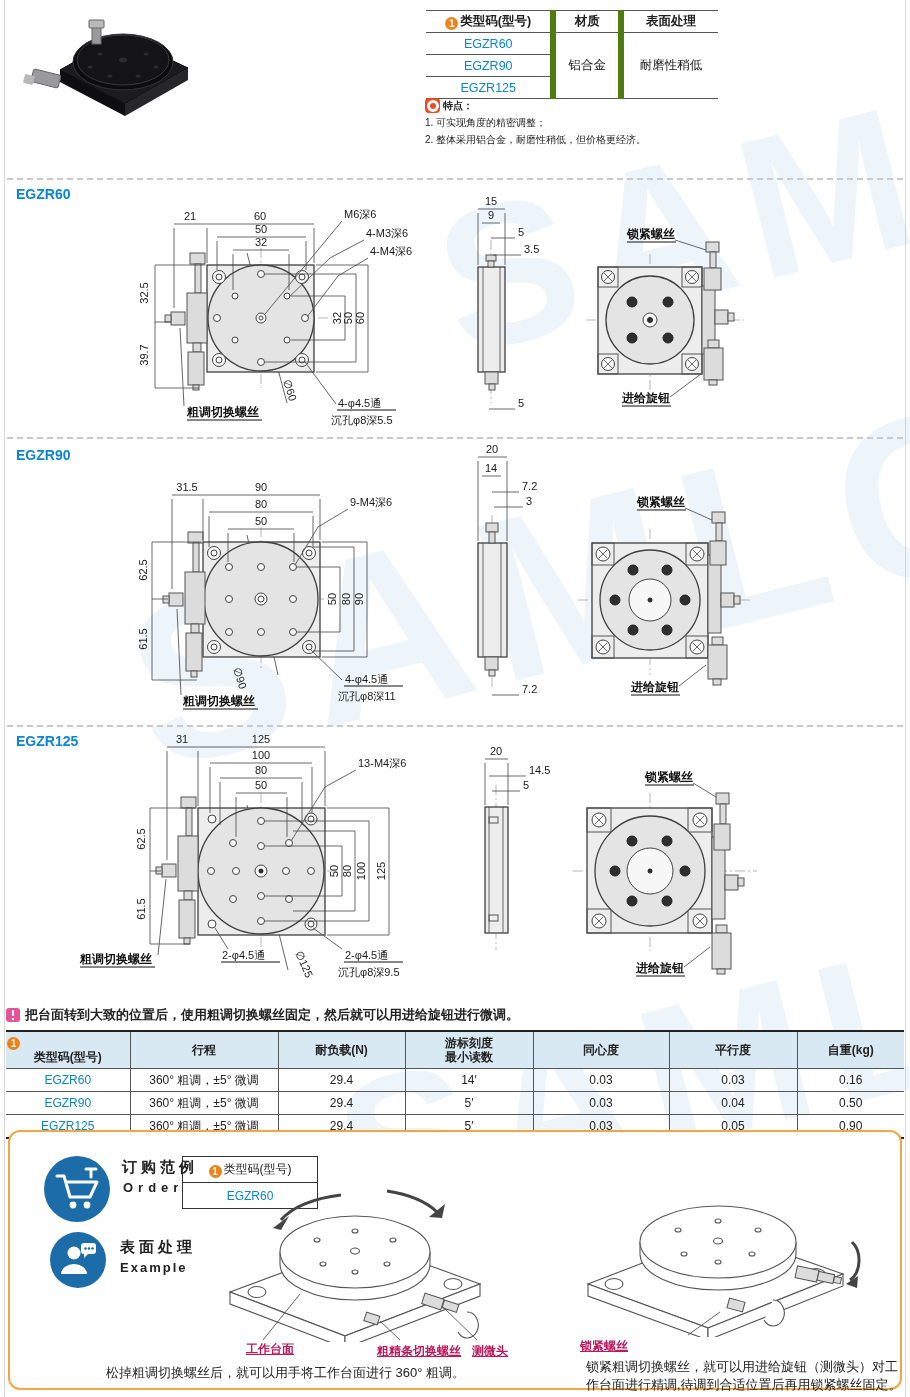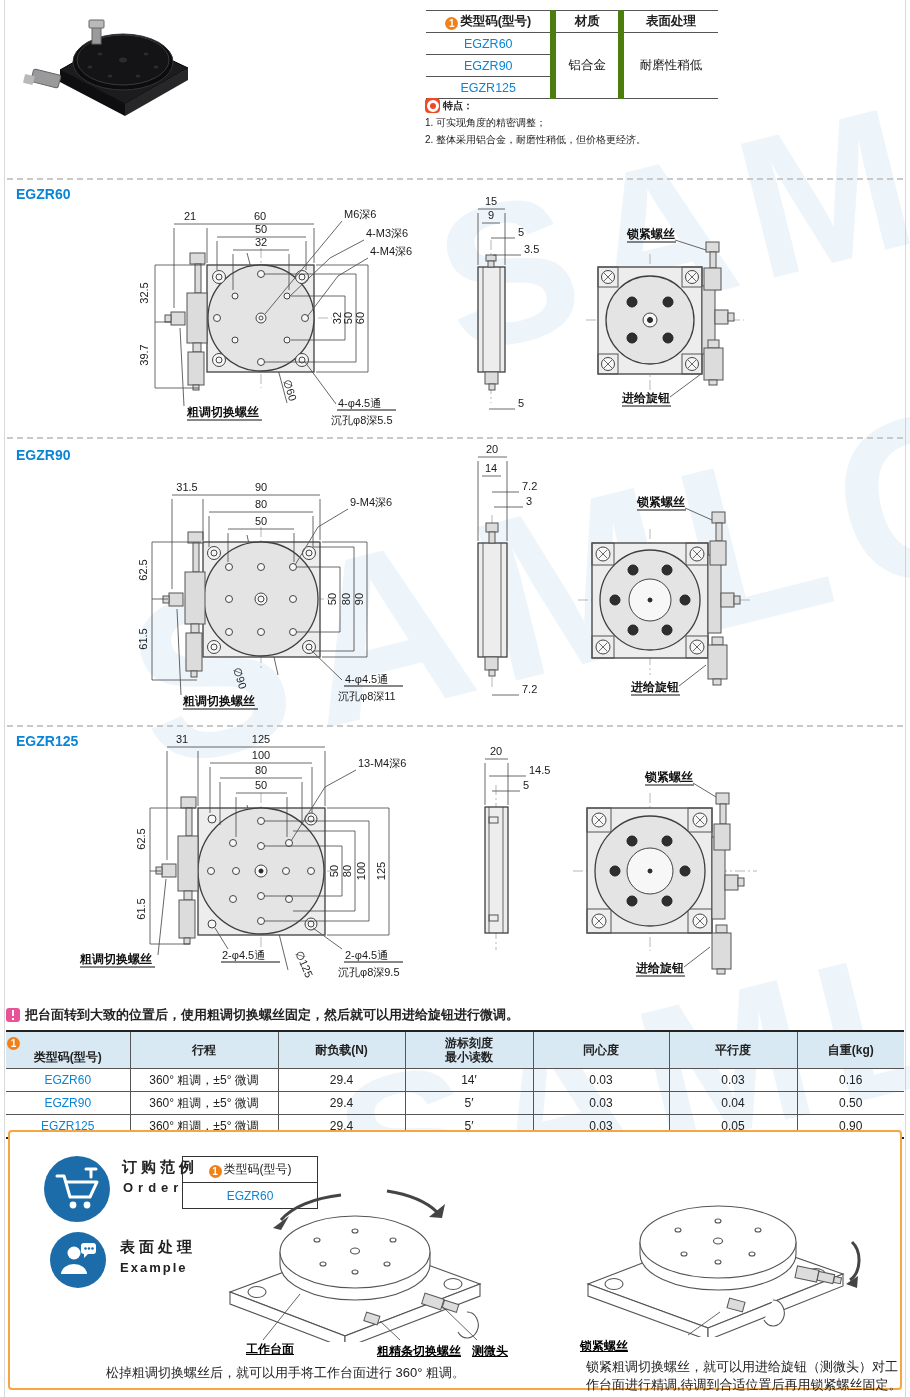--- a/index.html
+++ b/index.html
@@ -51,27 +51,27 @@
   .note-icon:after{content:"";position:absolute;left:6px;top:10px;width:2px;height:2px;background:#fff}
   
   .stable{position:absolute;left:6px;top:1030px;width:898px;border-collapse:collapse;font-size:12px;z-index:2}
   .stable th{background:#d9e9f4;font-weight:700;height:34px;border-top:2px solid #222;border-bottom:1px solid #555}
   .stable td{height:20px;text-align:center;border-bottom:1px solid #555}
   .stable tr:last-child td{border-bottom:2px solid #222}
   .stable .vl{border-left:1px solid #555}
   .stable th span{display:block;line-height:14px}
   
   .panel{position:absolute;left:8px;top:1130px;width:890px;height:256px;border:2px solid #f5a642;
-         border-radius:4px;background:#fff;z-index:2}
+         border-radius:12px;background:#fff;z-index:2}
   .ic-circle{position:absolute;border-radius:50%;background:#1b6ca8}
   .zh-title{position:absolute;font-size:15px;font-weight:700;letter-spacing:4px;color:#222}
   .en-title{position:absolute;font-size:13px;font-weight:700;letter-spacing:5px;color:#222}
   .otable{position:absolute;left:172px;top:24px;width:136px;border-collapse:collapse;font-size:12px}
   .otable td{border:1.5px solid #333;text-align:center;height:23px}
-  .flabel{position:absolute;font-size:12px;font-weight:700;text-decoration:underline;color:#000000;white-space:nowrap}
+  .flabel{position:absolute;font-size:12px;font-weight:700;text-decoration:underline;color:#be185d;white-space:nowrap}
   .caption{position:absolute;font-size:13px;color:#222;white-space:nowrap}
 </style>
 </head>
 <body>
 
 <div class="frame"></div>
 <div class="wm" style="left:430px;top:60px;font-size:200px">SAMLCS</div>
 <div class="wm" style="left:120px;top:430px;font-size:230px">SAMLCS</div>
 <div class="wm" style="left:330px;top:930px;font-size:200px">SAMLCS</div>
 

